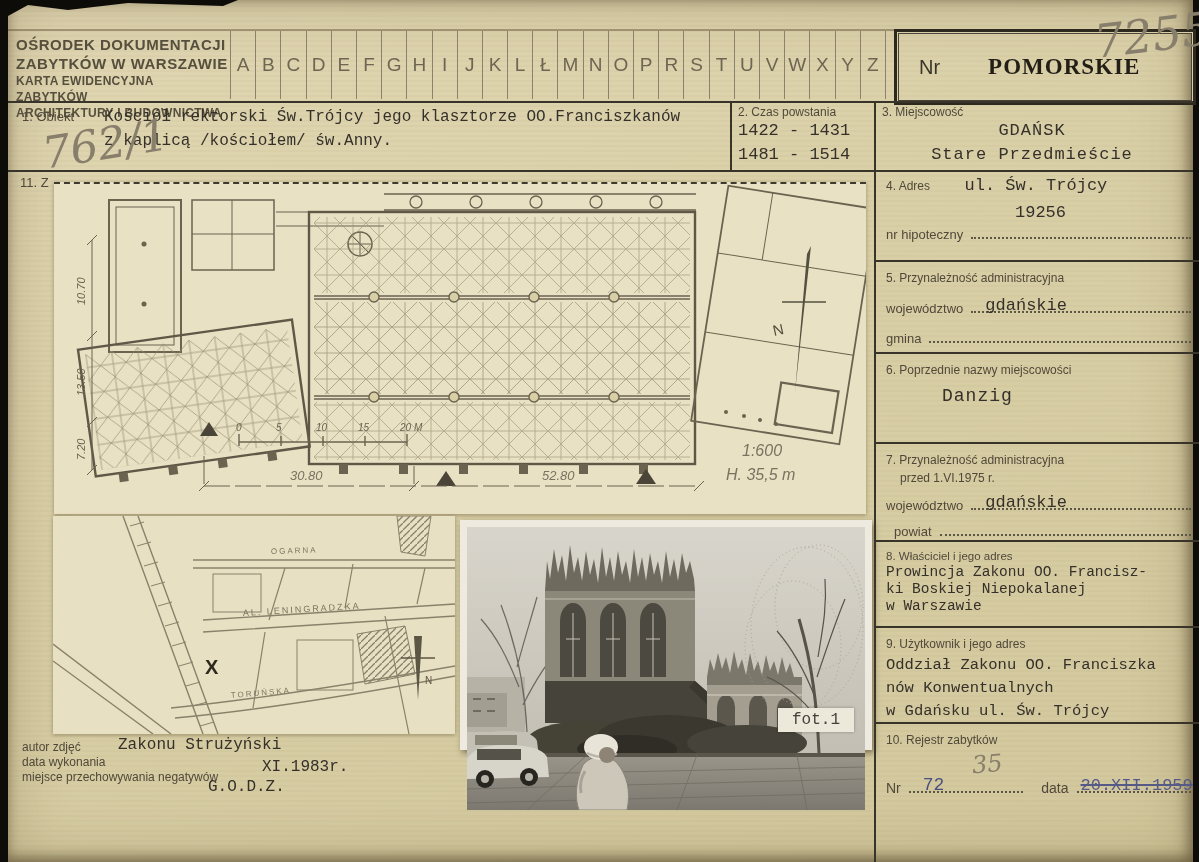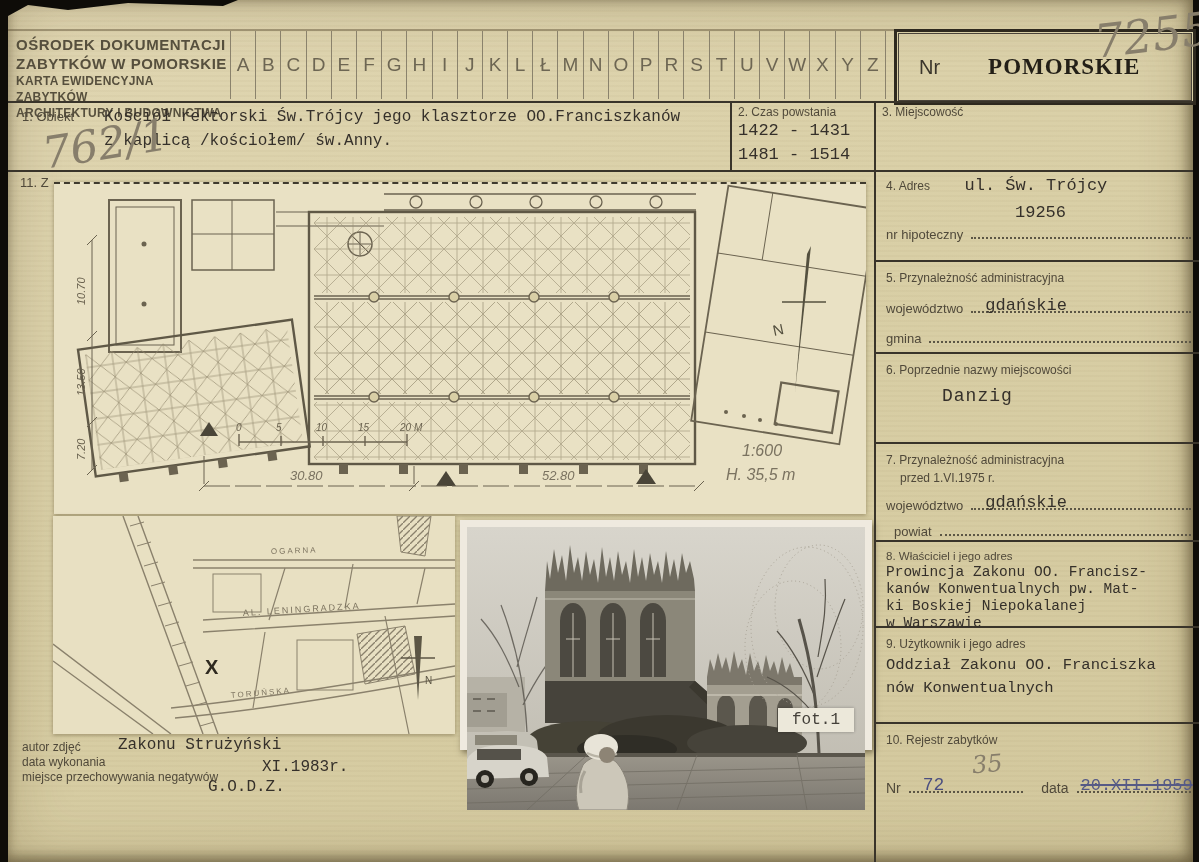--- a/index.html
+++ b/index.html
@@ -85,21 +85,21 @@
 </head>
 <body>
 
 <div id="stage">
  <div id="card">
   <div class="tornotch"></div>
   <div class="seam"></div>
 
   <div class="org">
     <div class="l1">OŚRODEK DOKUMENTACJI</div>
-    <div class="l1">ZABYTKÓW W POMORSKIE</div>
+    <div class="l1">ZABYTKÓW W WARSZAWIE</div>
     <div class="l2">KARTA EWIDENCYJNA ZABYTKÓW</div>
     <div class="l2">ARCHITEKTURY I BUDOWNICTWA</div>
   </div>
   <div id="alpha">
         <div class="alpha-cell">A</div>
         <div class="alpha-cell">B</div>
         <div class="alpha-cell">C</div>
         <div class="alpha-cell">D</div>
         <div class="alpha-cell">E</div>
         <div class="alpha-cell">F</div>
@@ -139,20 +139,22 @@
   <div id="s1txt" class="typed"><span>Kościół rektorski Św.Trójcy jego klasztorze OO.Franciszkanów</span><br><span>z kaplicą /kościołem/ św.Anny.</span></div>
   <div id="hw762" class="hand">762/1</div>
 
   <div id="s2">
     <div class="lbl">2. Czas powstania</div>
     <div class="typed">1422 - 1431</div>
     <div class="typed">1481 - 1514</div>
   </div>
   <div id="s3">
     <div class="lbl">3. Miejscowość</div>
+    <div class="typed">GDAŃSK</div>
+    <div class="typed">Stare Przedmieście</div>
   </div>
 
   <div id="s11lbl" class="lbl">11. Z</div>
   <div id="plansheet">
     <svg width="812" height="330" viewBox="0 0 812 330">
       <defs>
         <pattern id="vault" width="26" height="26" patternUnits="userSpaceOnUse">
           <path d="M0 13 L13 0 L26 13 L13 26 Z M13 0 V26 M0 13 H26" fill="none" stroke="#968c72" stroke-width="0.9"></path>
         </pattern>
       </defs>
@@ -441,30 +443,30 @@
       </div>
       <div class="fieldrow" style="margin-top:6px;margin-left:8px;">
         <span class="lbl">powiat</span>
         <span class="dots"></span>
       </div>
     </div>
     <div class="sect" style="top:372px;height:86px;padding-top:4px;">
       <span class="lbl" style="font-size:11.5px;">8. Właściciel i jego adres</span>
       <div class="typed" style="font-size:14.5px;line-height:17px;">
         <div>Prowincja Zakonu OO. Francisz-</div>
-        <div>kanów Konwentualnych pw. Mat-</div>
         <div>ki Boskiej Niepokalanej</div>
         <div>w Warszawie</div>
       </div>
     </div>
     <div class="sect" style="top:458px;height:96px;">
       <span class="lbl">9. Użytkownik i jego adres</span>
       <div class="typed" style="font-size:15.5px;line-height:23px;margin-top:2px;">
         <div>Oddział Zakonu OO. Franciszka</div>
         <div>nów Konwentualnych</div>
+        <div>w Gdańsku ul. Św. Trójcy</div>
       </div>
     </div>
     <div class="sect" style="top:554px;height:138px;border-bottom:none;position:absolute;">
       <span class="lbl">10. Rejestr zabytków</span>
       <div id="hw35" class="hand">35</div>
       <div class="fieldrow" style="margin-top:28px;">
         <span class="lbl" style="font-size:14px;">Nr</span>
         <span class="dots" style="max-width:120px;">
               <span class="val typed bluetyped" style="font-size:18px;">72</span>
             </span>

